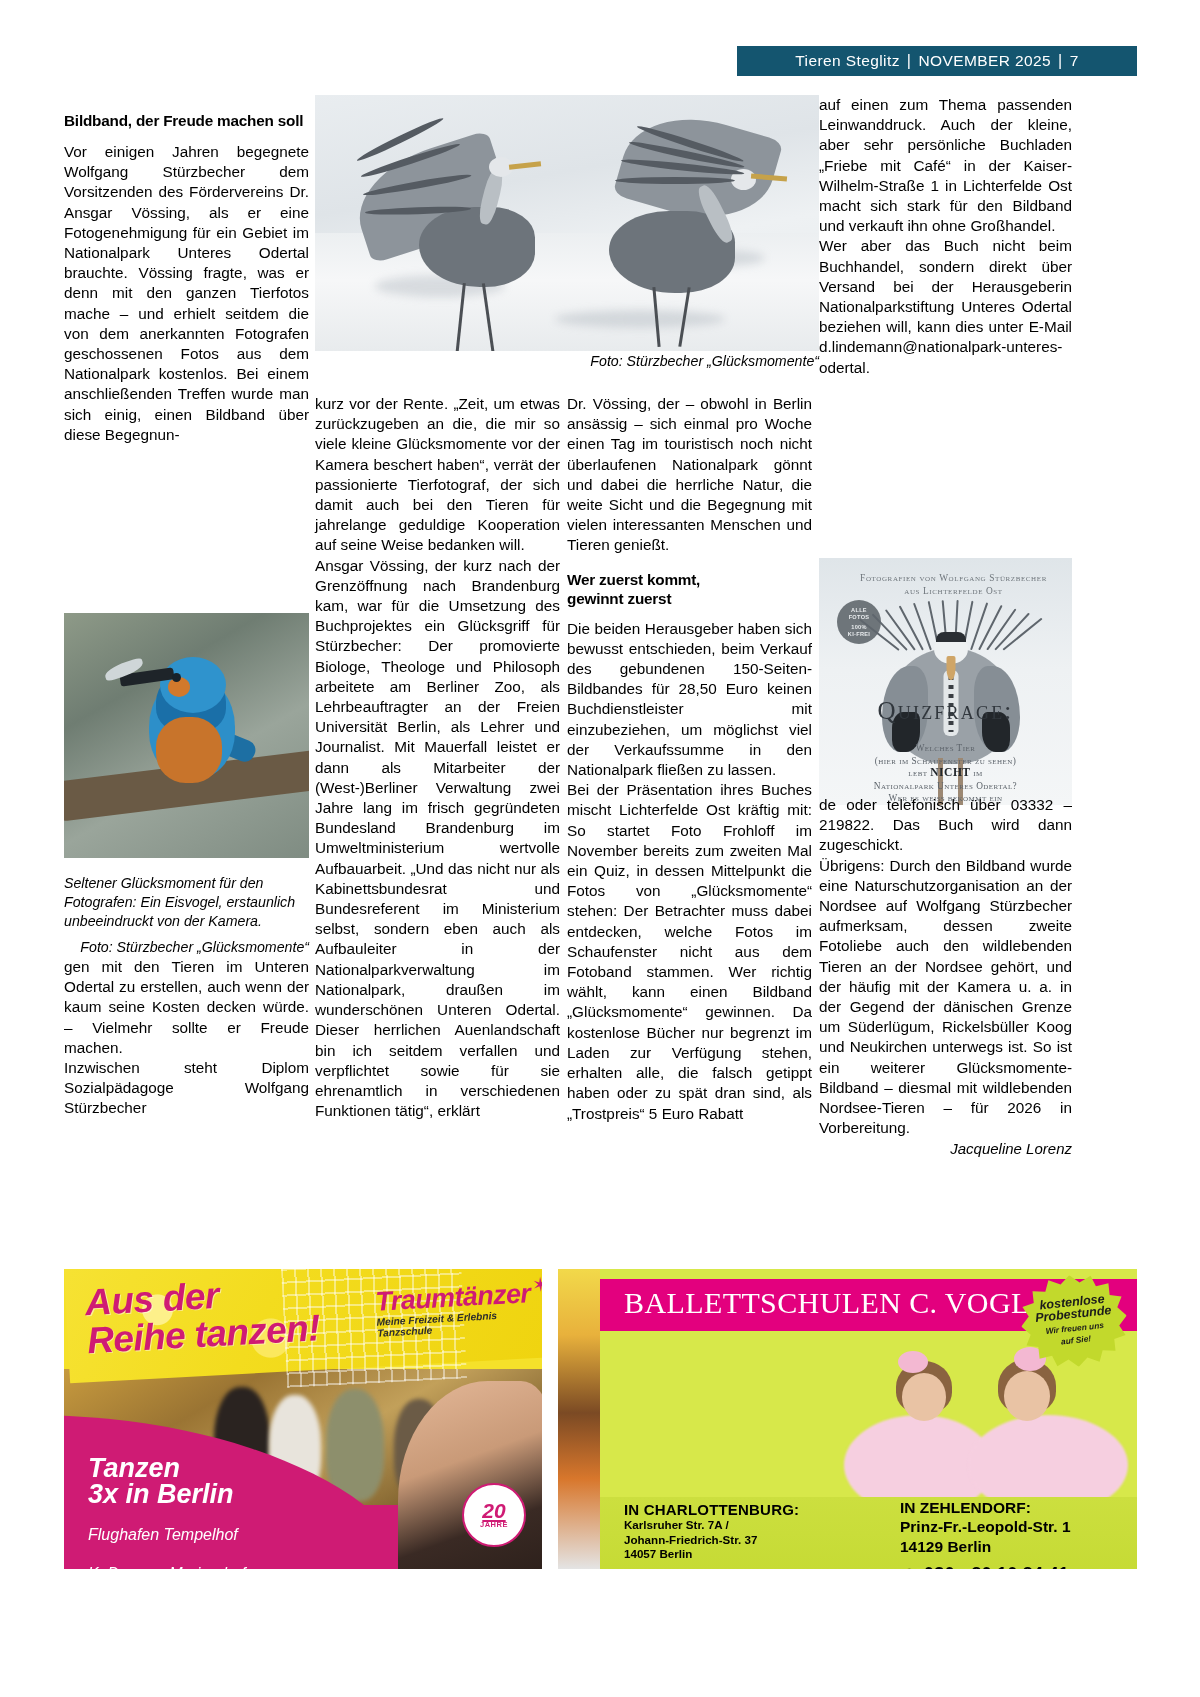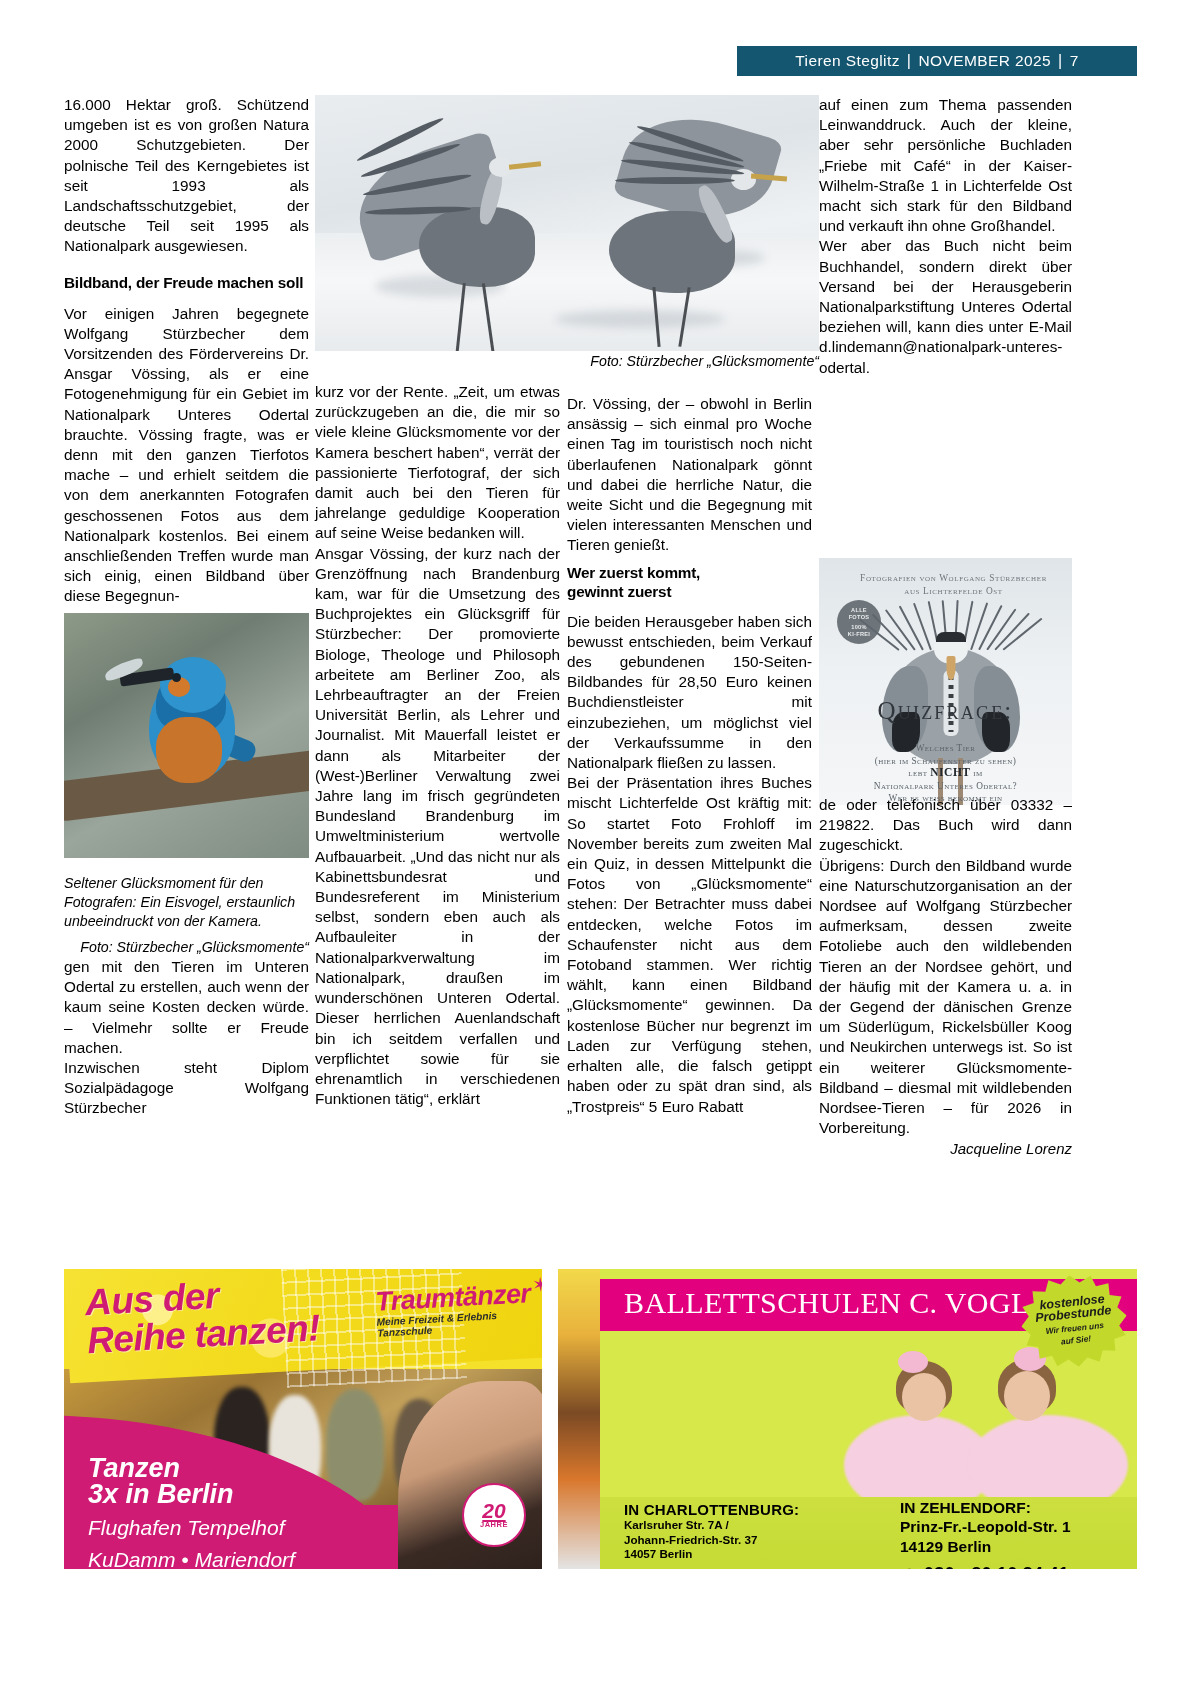--- a/index.html
+++ b/index.html
@@ -189,21 +189,21 @@
     position:absolute; left:312px; top:14px; width:170px;
     transform:rotate(-3.2deg); color:#cf1b74;
   }
   .brand .bn{ font-size:27px; font-weight:bold; font-style:italic; letter-spacing:-.6px; line-height:28px;}
   .brand .bs{ font-size:10.2px; font-weight:bold; font-style:italic; color:#2c2c2c; margin-top:1px;}
   .brand .star{ position:absolute; right:-4px; top:-6px; color:#cf1b74; font-size:20px; }
   .ad-left .info{
     position:absolute; left:24px; top:186px; color:#fff; font-style:italic;
   }
   .ad-left .info .l1{ font-size:27px; font-weight:bold; line-height:26px; }
-  .ad-left .info .l2{ font-size:21px; line-height:22px; margin-top:10px;}
+  .ad-left .info .l2{ font-size:16px; line-height:22px; margin-top:17px;}
   .ad-left .info .l3{ font-size:19.5px; font-weight:bold; line-height:25px; margin-top:10px; }
   .ad-left .jahre{
     position:absolute; left:398px; top:214px; width:64px; height:64px; border-radius:50%;
     background:#fff; color:#cf1b74; display:flex; flex-direction:column;
     align-items:center; justify-content:center; border:2px solid #cf1b74;
   }
   .ad-left .jahre .n{ font-size:21px; font-weight:bold; font-style:italic; line-height:18px;text-decoration:underline;}
   .ad-left .jahre .t{ font-size:7.5px; font-weight:bold; letter-spacing:.5px;}
 
   .ad-right{
@@ -303,21 +303,20 @@
       <div class="feather" style="left:74px;top:4px;width:112px;height:7px;transform:rotate(18deg);"></div>
       <div class="feather" style="left:66px;top:20px;width:118px;height:7px;transform:rotate(12deg);"></div>
       <div class="feather" style="left:58px;top:38px;width:124px;height:7px;transform:rotate(6deg);"></div>
       <div class="feather" style="left:52px;top:58px;width:120px;height:7px;transform:rotate(0deg);"></div>
     </div>
   </div>
 
   <div class="photo-caption">Foto: Stürzbecher „Glücksmomente“</div>
 
   <div class="col c1">
-    <p class="body">16.000 Hektar groß. Schützend umgeben ist es von großen Natura 2000 Schutzgebieten. Der polnische Teil des Kerngebietes ist seit 1993 als Landschaftsschutzgebiet, der deutsche Teil seit 1995 als Nationalpark ausgewiesen.</p>
     <h3 class="sub">Bildband, der Freude machen soll</h3>
     <p class="body">Vor einigen Jahren begegnete Wolfgang Stürzbecher dem Vorsitzenden des Fördervereins Dr. Ansgar Vössing, als er eine Fotogenehmigung für ein Gebiet im Nationalpark Unteres Odertal brauchte. Vössing fragte, was er denn mit den ganzen Tierfotos mache – und erhielt seitdem die von dem anerkannten Fotografen geschossenen Fotos aus dem Nationalpark kostenlos. Bei einem anschließenden Treffen wurde man sich einig, einen Bildband über diese Begegnun-</p>
   </div>
 
   <div class="kingfisher">
     <div class="kf-branch"></div>
     <div class="kf-tail"></div>
     <div class="kf-body"></div>
     <div class="kf-back"></div>
     <div class="kf-breast"></div>
@@ -328,28 +327,28 @@
     <div class="kf-eye"></div>
   </div>
 
   <div class="col c1" style="top:772px;">
     <p class="cap">Seltener Glücksmoment für den Fotografen: Ein Eisvogel, erstaunlich unbeeindruckt von der Kamera.</p>
     <p class="cap right">Foto: Stürzbecher „Glücksmomente“</p>
     <p class="body" style="">gen mit den Tieren im Unteren Odertal zu erstellen, auch wenn der kaum seine Kosten decken würde. – Vielmehr sollte er Freude machen.</p>
     <p class="body">Inzwischen steht Diplom Sozialpädagoge Wolfgang Stürzbecher</p>
   </div>
 
-  <div class="col c2" style="top:287px;">
+  <div class="col c2" style="top:299px;">
     <p class="body">kurz vor der Rente. „Zeit, um etwas zurückzugeben an die, die mir so viele kleine Glücksmomente vor der Kamera beschert haben“, verrät der passionierte Tierfotograf, der sich damit auch bei den Tieren für jahrelange geduldige Kooperation auf seine Weise bedanken will.</p>
     <p class="body">Ansgar Vössing, der kurz nach der Grenzöffnung nach Brandenburg kam, war für die Umsetzung des Buchprojektes ein Glücksgriff für Stürzbecher: Der promovierte Biologe, Theologe und Philosoph arbeitete am Berliner Zoo, als Lehrbeauftragter an der Freien Universität Berlin, als Lehrer und Journalist. Mit Mauerfall leistet er dann als Mitarbeiter der (West-)Berliner Verwaltung zwei Jahre lang im frisch gegründeten Bundesland Brandenburg im Umweltministerium wertvolle Aufbauarbeit. „Und das nicht nur als Kabinettsbundesrat und Bundesreferent im Ministerium selbst, sondern eben auch als Aufbauleiter in der Nationalparkverwaltung im Nationalpark, draußen im wunderschönen Unteren Odertal. Dieser herrlichen Auenlandschaft bin ich seitdem verfallen und verpflichtet sowie für sie ehrenamtlich in verschiedenen Funktionen tätig“, erklärt</p>
   </div>
 
   <div class="col c3" style="top:299px;">
     <p class="body">Dr. Vössing, der – obwohl in Berlin ansässig – sich einmal pro Woche einen Tag im touristisch noch nicht überlaufenen Nationalpark gönnt und dabei die herrliche Natur, die weite Sicht und die Begegnung mit vielen interessanten Menschen und Tieren genießt.</p>
-    <h3 class="sub tight" style="white-space:pre-line;margin-top:7px;">Wer zuerst kommt,
+    <h3 class="sub tight" style="white-space:pre-line;">Wer zuerst kommt,
 gewinnt zuerst</h3>
     <p class="body">Die beiden Herausgeber haben sich bewusst entschieden, beim Verkauf des gebundenen 150-Seiten-Bildbandes für 28,50 Euro keinen Buchdienstleister mit einzubeziehen, um möglichst viel der Verkaufssumme in den Nationalpark fließen zu lassen.</p>
     <p class="body">Bei der Präsentation ihres Buches mischt Lichterfelde Ost kräftig mit: So startet Foto Frohloff im November bereits zum zweiten Mal ein Quiz, in dessen Mittelpunkt die Fotos von „Glücksmomente“ stehen: Der Betrachter muss dabei entdecken, welche Fotos im Schaufenster nicht aus dem Fotoband stammen. Wer richtig wählt, kann einen Bildband „Glücksmomente“ gewinnen. Da kostenlose Bücher nur begrenzt im Laden zur Verfügung stehen, erhalten alle, die falsch getippt haben oder zu spät dran sind, als „Trostpreis“ 5 Euro Rabatt</p>
   </div>
 
   <div class="col c4">
     <p class="body">auf einen zum Thema passenden Leinwanddruck. Auch der kleine, aber sehr persönliche Buchladen „Friebe mit Café“ in der Kaiser-Wilhelm-Straße 1 in Lichterfelde Ost macht sich stark für den Bildband und verkauft ihn ohne Großhandel.</p>
     <p class="body">Wer aber das Buch nicht beim Buchhandel, sondern direkt über Versand bei der Herausgeberin Nationalparkstiftung Unteres Odertal beziehen will, kann dies unter E-Mail d.lindemann@nationalpark-unteres-odertal.</p>
   </div>
 

